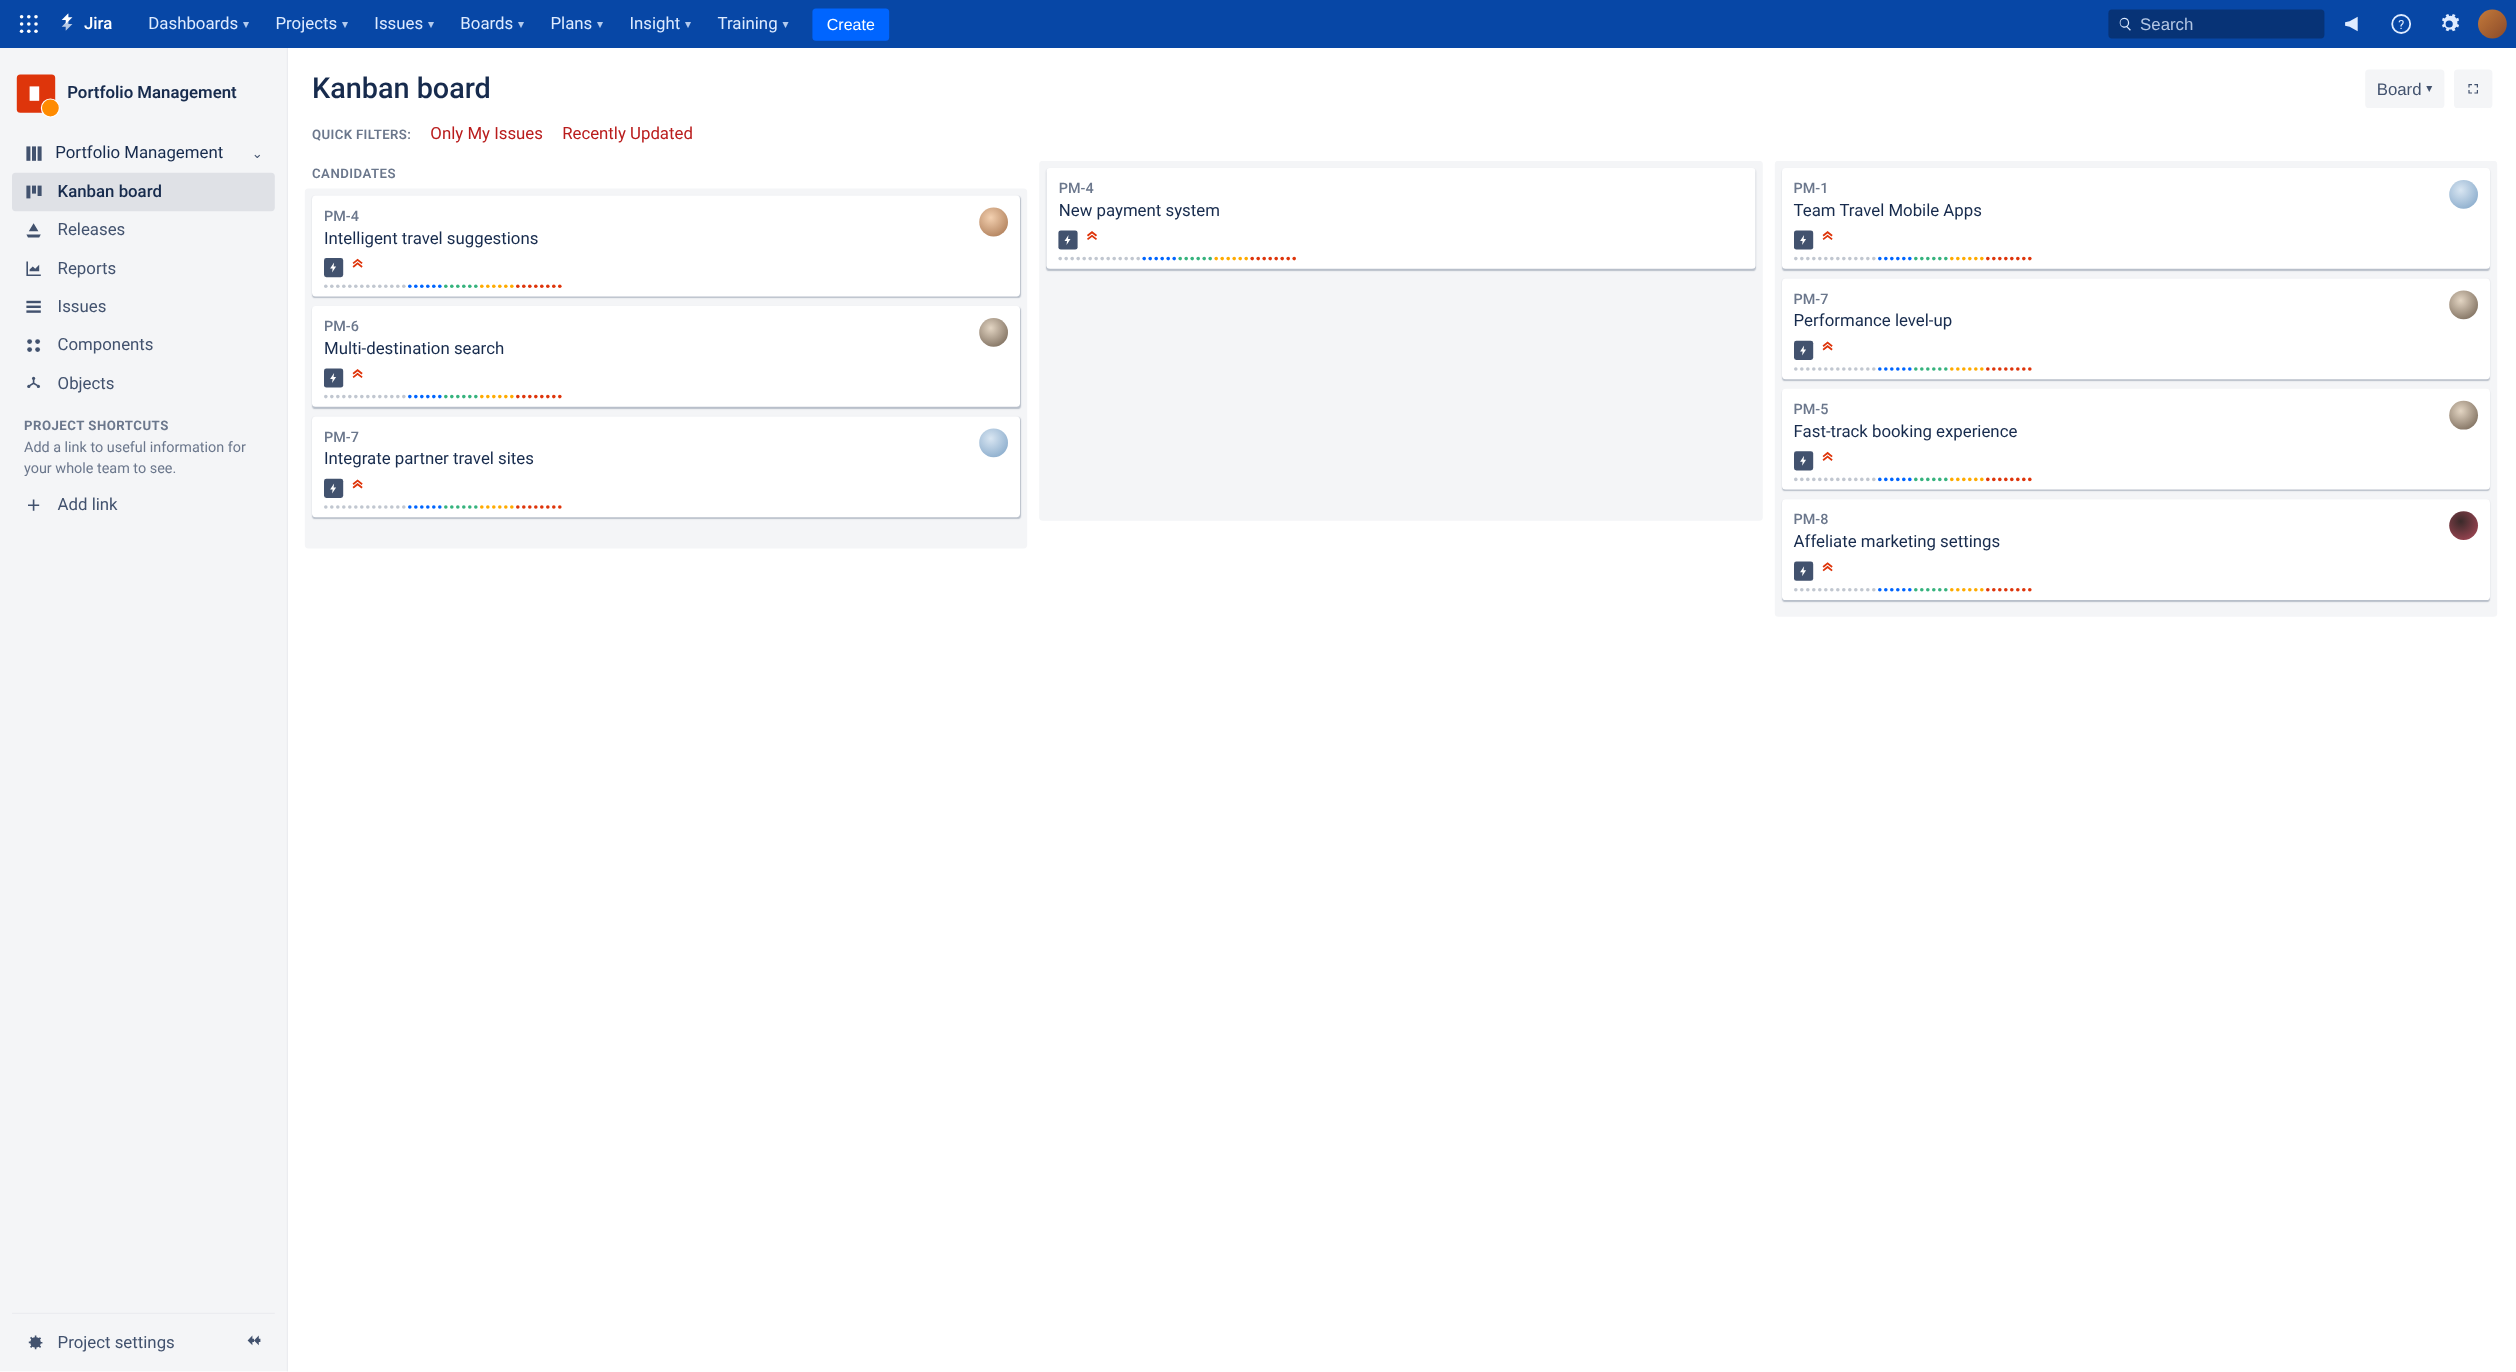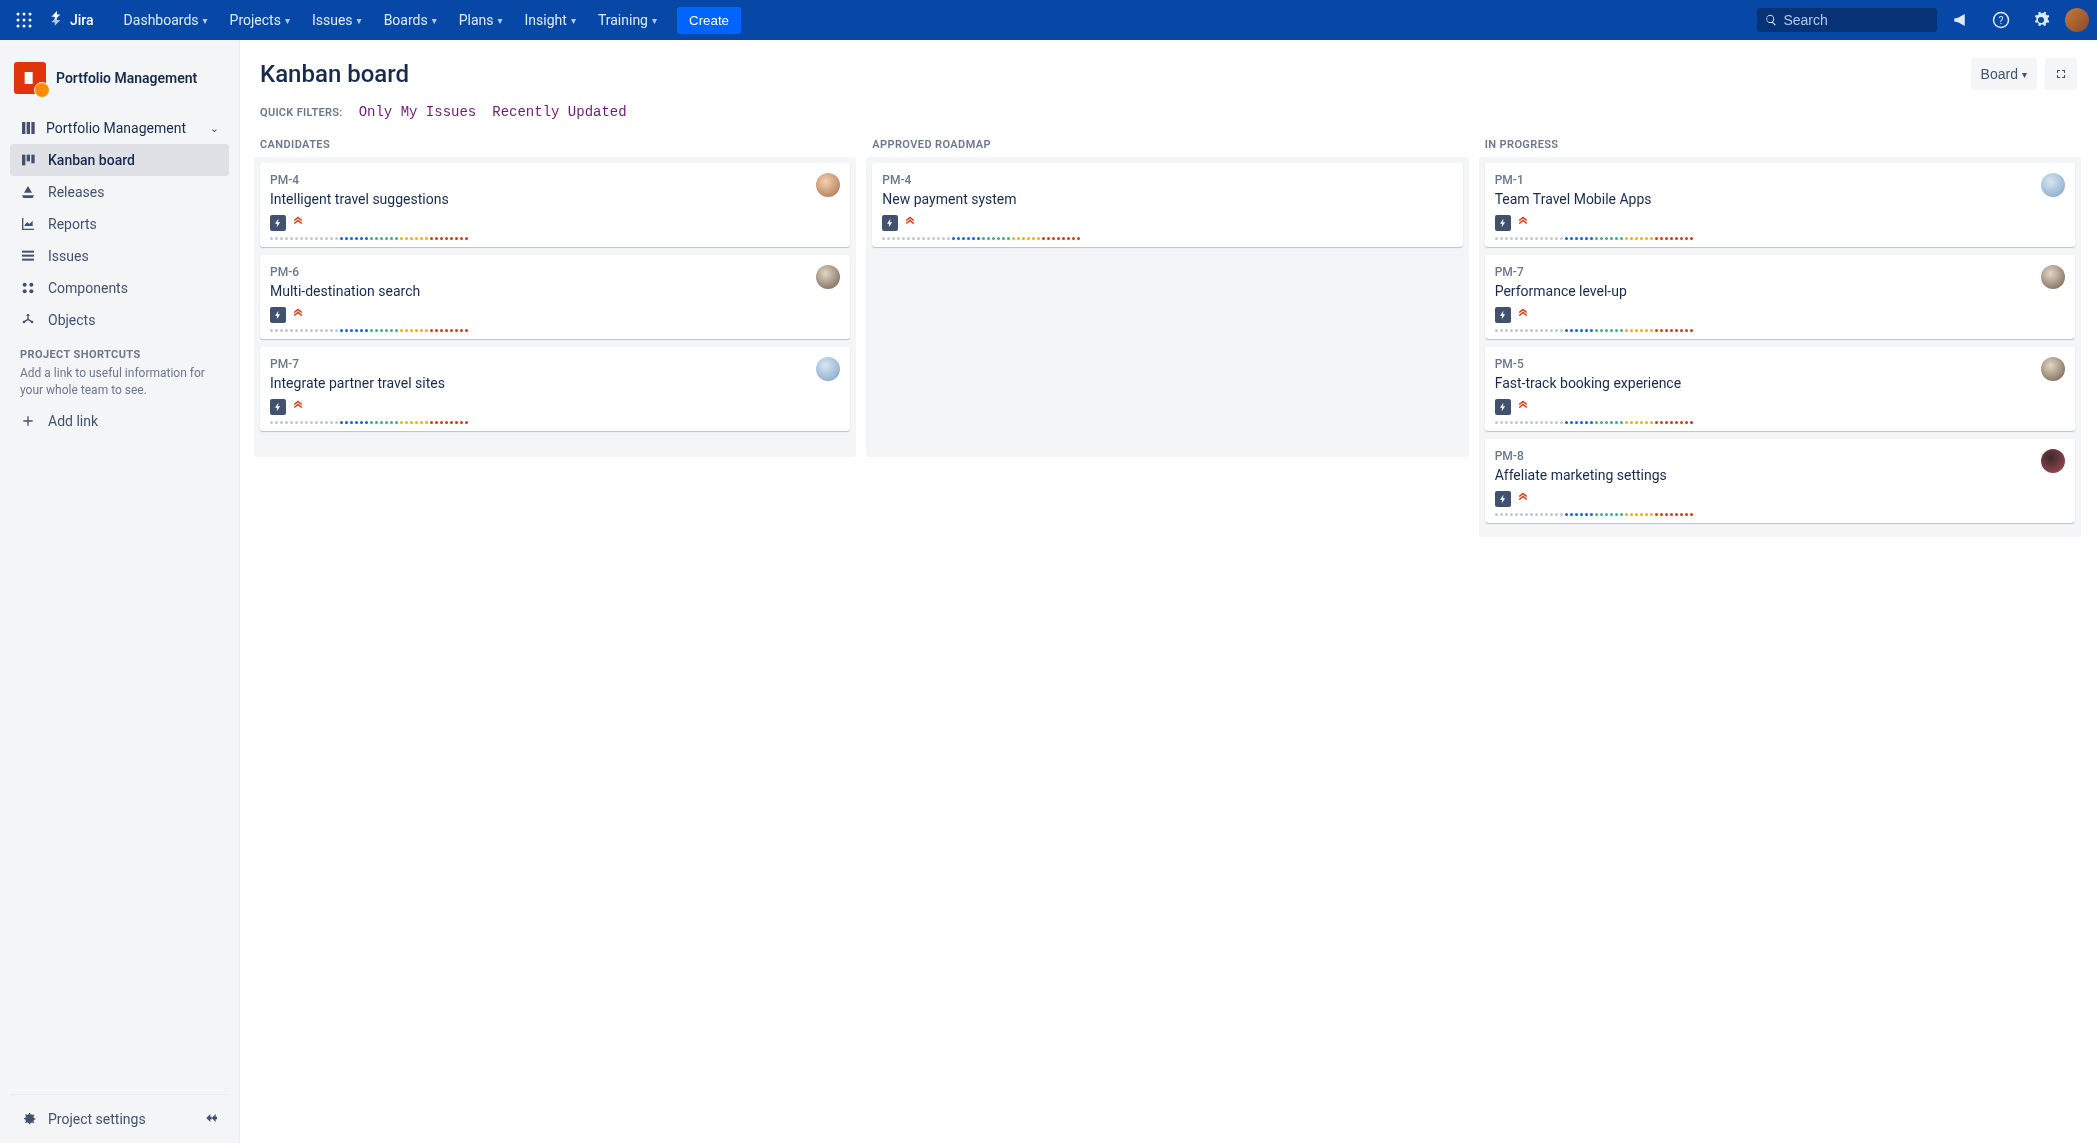--- a/index.html
+++ b/index.html
@@ -47,21 +47,21 @@
 
 .content { flex: 1; display: flex; flex-direction: column; overflow: hidden; }
 .header-row { display: flex; align-items: center; padding: 18px 20px 10px 20px; }
 .page-title { font-size: 24px; font-weight: 500; color: #172B4D; }
 .header-actions { margin-left: auto; display: flex; gap: 8px; }
 .btn-sec { background: #F4F5F7; border: none; padding: 6px 10px; border-radius: 3px; cursor: pointer; font-size: 14px; display:flex; align-items:center; gap:4px; color:#42526E; }
 .btn-sq { width:32px; height:32px; display:flex; align-items:center; justify-content:center; }
 
 .filters-row { display: flex; align-items: center; gap: 16px; padding: 4px 20px 14px 20px; }
 .filters-label { font-size: 11px; font-weight: 600; color: #6B778C; letter-spacing: 0.3px; }
-.filter-link { color: #701a75; font-size: 14px; cursor: pointer; font-family: Liberation Mono, monospace; }
+.filter-link { color: #b91c1c; font-size: 14px; cursor: pointer; }
 
 
 .board-wrap { flex: 1; padding: 0 16px 16px 14px; overflow: auto; }
 .columns { display: flex; gap: 10px; min-height: 100%; }
 .column { flex: 1; min-width: 0; }
 .col-header { display: flex; align-items: center; justify-content: space-between; padding: 4px 6px 6px 6px; }
 .col-title { font-size: 11px; font-weight: 600; color: #6B778C; letter-spacing: 0.4px; }
 .release-link { color: #0052CC; font-size: 13px; cursor: pointer; }
 .col-bg { background: #F4F5F7; border-radius: 3px; padding: 6px; min-height: 300px; }
 
@@ -459,24 +459,20 @@
                   <span style="background:#DE350B"></span>
                   <span style="background:#DE350B"></span>
                   <span style="background:#DE350B"></span>
                   <span style="background:#DE350B"></span>
                   <span style="background:#DE350B"></span>
                 </div>
       </div>
             </div>
           </div>
           <div class="column">
-            <div class="col-header">
-    <span class="col-title">APPROVED ROADMAP</span>
-
-  </div>
             <div class="col-bg">
               <div class="card">
 
         <div class="card-key">PM-4</div>
         <div class="card-title">New payment system</div>
         <div class="card-footer">
           <div class="type-icon">
                     <svg viewBox="0 0 24 24">
                       <path d="M13 2L5 14h5l-1 8 8-12h-5l1-8z"></path>
                     </svg>
@@ -525,24 +521,20 @@
                   <span style="background:#DE350B"></span>
                   <span style="background:#DE350B"></span>
                   <span style="background:#DE350B"></span>
                   <span style="background:#DE350B"></span>
                   <span style="background:#DE350B"></span>
                 </div>
       </div>
             </div>
           </div>
           <div class="column">
-            <div class="col-header">
-    <span class="col-title">IN PROGRESS</span>
-
-  </div>
             <div class="col-bg">
               <div class="card">
         <div class="card-avatar av-1"></div>
         <div class="card-key">PM-1</div>
         <div class="card-title">Team Travel Mobile Apps</div>
         <div class="card-footer">
           <div class="type-icon">
                     <svg viewBox="0 0 24 24">
                       <path d="M13 2L5 14h5l-1 8 8-12h-5l1-8z"></path>
                     </svg>

